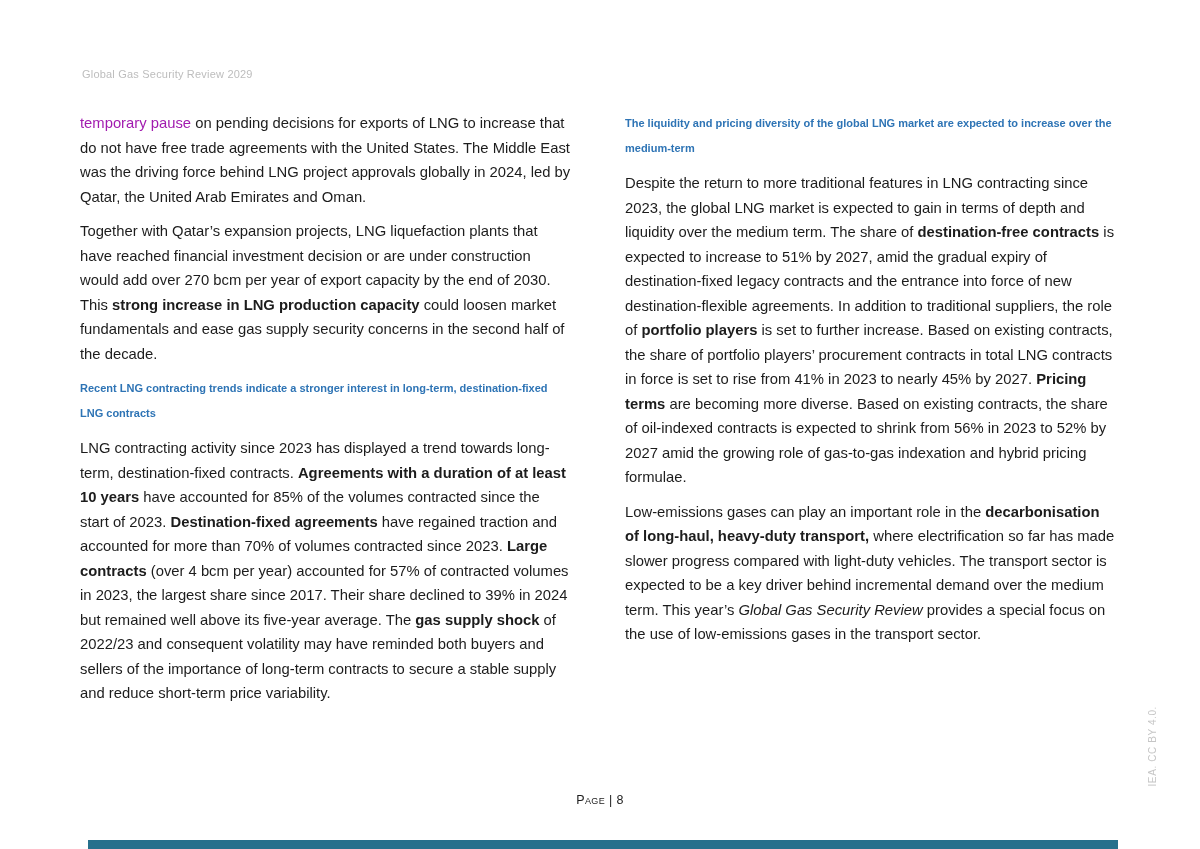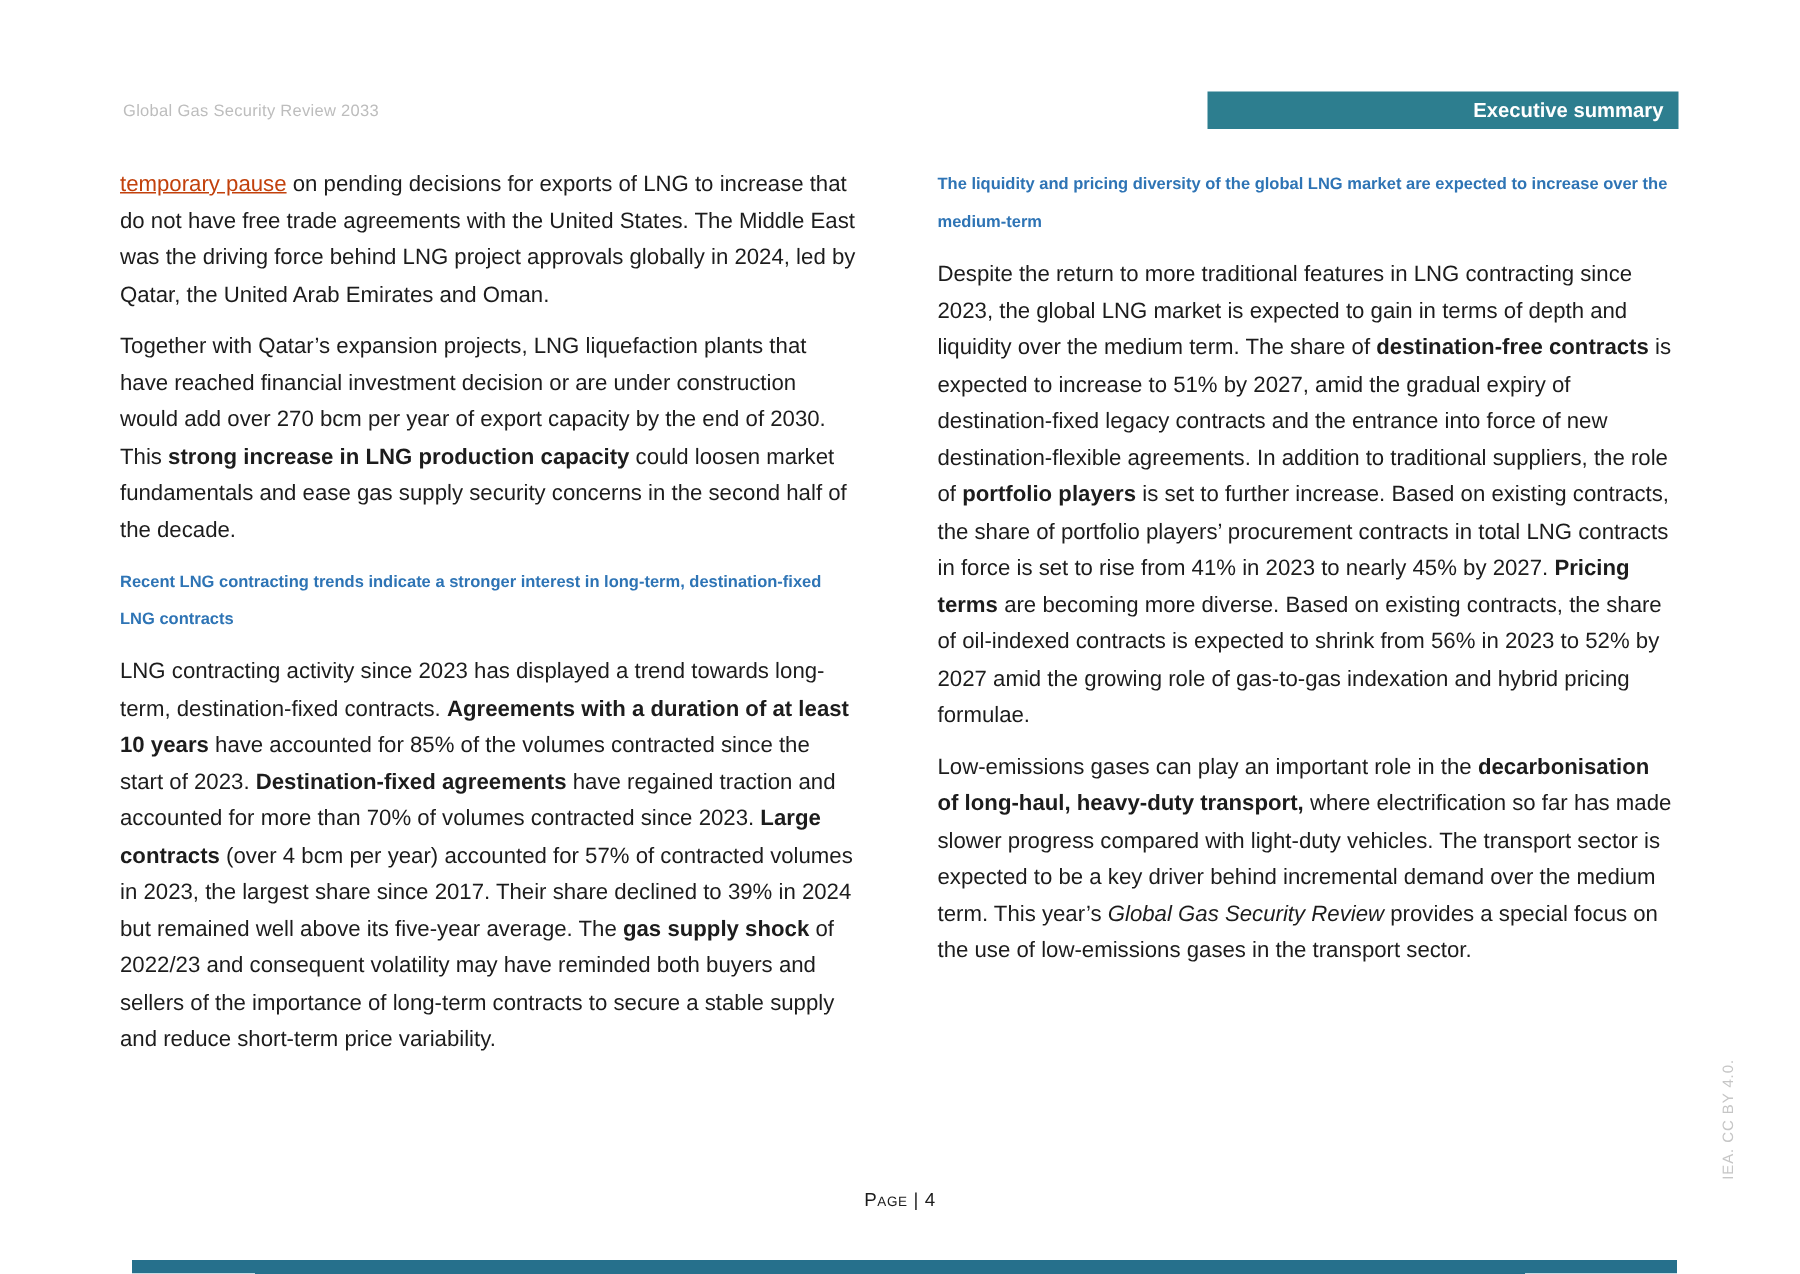--- a/index.html
+++ b/index.html
@@ -34,21 +34,21 @@
   .col > :first-child { margin-top: 0; }
 
   .para { margin: 0 0 10px 0; }
   .heading {
     color: #2e74b5; font-weight: 700;
     font-size: 11px; line-height: 25px;
     margin: 6px 0 10px 0;
   }
   .b { font-weight: 700; }
   .i { font-style: italic; }
-  .link { color: #c2410c; text-decoration: underline; cursor: pointer; }
+  .link { color: #a21caf; cursor: pointer; }
 
   .footer-page {
     position: absolute; left: 0; right: 0; top: 793px;
     text-align: center;
     font-size: 12.5px; color: #1c1c1c;
     font-variant: small-caps; letter-spacing: 0.4px;
   }
   .side-note {
     position: absolute; right: 42px; bottom: 62px;
     writing-mode: vertical-rl;
@@ -59,38 +59,35 @@
     position: absolute; left: 88px; bottom: 0;
     width: 1030px; height: 9px;
     background: #26708c;
   }
 </style>
 </head>
 <body>
 
 <div class="page">
 
-  <div class="header-title">Global Gas Security Review 2033</div>
+  <div class="header-title">Global Gas Security Review 2029</div>
 
-  <div class="section-banner">
-    <span>Executive summary</span>
-  </div>
 
   <div class="col col-left">
     <p class="para"><span class="link">temporary pause</span><span> on pending decisions for exports of LNG to increase that do not have free trade agreements with the United States. The Middle East was the driving force behind LNG project approvals globally in 2024, led by Qatar, the United Arab Emirates and Oman.</span></p>
     <p class="para"><span>Together with Qatar’s expansion projects, LNG liquefaction plants that have reached financial investment decision or are under construction would add over 270 bcm per year of export capacity by the end of 2030. This </span><span class="b">strong increase in LNG production capacity</span><span> could loosen market fundamentals and ease gas supply security concerns in the second half of the decade.</span></p>
     <h2 class="heading">Recent LNG contracting trends indicate a stronger interest in long-term, destination-fixed LNG contracts</h2>
     <p class="para"><span>LNG contracting activity since 2023 has displayed a trend towards long-term, destination-fixed contracts. </span><span class="b">Agreements with a duration of at least 10 years</span><span> have accounted for 85% of the volumes contracted since the start of 2023. </span><span class="b">Destination-fixed agreements</span><span> have regained traction and accounted for more than 70% of volumes contracted since 2023. </span><span class="b">Large contracts</span><span> (over 4 bcm per year) accounted for 57% of contracted volumes in 2023, the largest share since 2017. Their share declined to 39% in 2024 but remained well above its five-year average. The </span><span class="b">gas supply shock</span><span> of 2022/23 and consequent volatility may have reminded both buyers and sellers of the importance of long-term contracts to secure a stable supply and reduce short-term price variability.</span></p>
   </div>
 
   <div class="col col-right">
     <h2 class="heading">The liquidity and pricing diversity of the global LNG market are expected to increase over the medium-term</h2>
     <p class="para"><span>Despite the return to more traditional features in LNG contracting since 2023, the global LNG market is expected to gain in terms of depth and liquidity over the medium term. The share of </span><span class="b">destination-free contracts</span><span> is expected to increase to 51% by 2027, amid the gradual expiry of destination-fixed legacy contracts and the entrance into force of new destination-flexible agreements. In addition to traditional suppliers, the role of </span><span class="b">portfolio players</span><span> is set to further increase. Based on existing contracts, the share of portfolio players’ procurement contracts in total LNG contracts in force is set to rise from 41% in 2023 to nearly 45% by 2027. </span><span class="b">Pricing terms</span><span> are becoming more diverse. Based on existing contracts, the share of oil-indexed contracts is expected to shrink from 56% in 2023 to 52% by 2027 amid the growing role of gas-to-gas indexation and hybrid pricing formulae.</span></p>
     <p class="para"><span>Low-emissions gases can play an important role in the </span><span class="b">decarbonisation of long-haul, heavy-duty transport,</span><span> where electrification so far has made slower progress compared with light-duty vehicles. The transport sector is expected to be a key driver behind incremental demand over the medium term. This year’s </span><span class="i">Global Gas Security Review</span><span> provides a special focus on the use of low-emissions gases in the transport sector.</span></p>
   </div>
 
-  <div class="footer-page">Page | 4</div>
+  <div class="footer-page">Page | 8</div>
 
   <div class="side-note">IEA. CC BY 4.0.</div>
 
   <div class="bottom-bar"></div>
 
 </div>
 
 </body></html>

